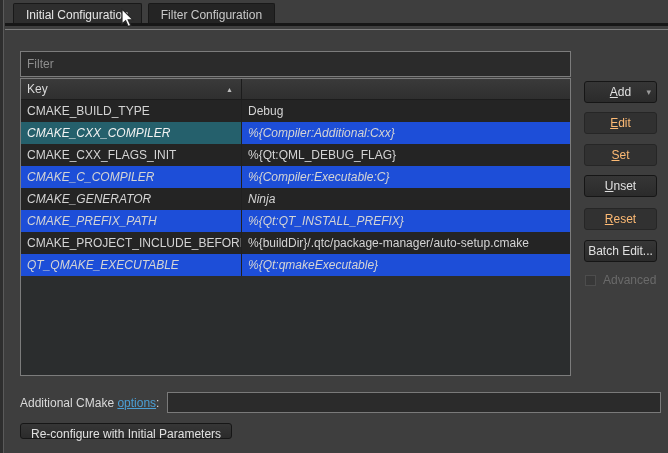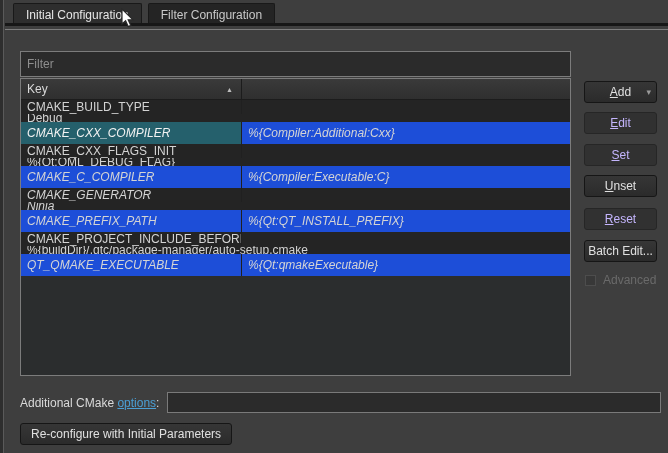--- a/index.html
+++ b/index.html
@@ -24,48 +24,48 @@
   
   .table { position:absolute; left:15px; top:48px; width:551px; height:298px; background:#2b2d2e; border:1px solid #7c7c7c; display:flex; flex-direction:column; overflow:hidden; }
   .thead { display:flex; height:21px; flex:0 0 21px; background:linear-gradient(#3a3a3a,#2f2f2f); border-bottom:1px solid #1c1c1c; color:#d9d9d9;gap:28px; }
   .th { display:flex; align-items:center; padding:0 6px; }
   .th.key { width:221px; border-right:1px solid #1c1c1c; position:relative; }
   .th.val { flex:1; }
   .sort { position:absolute; right:8px; top:50%; transform:translateY(-50%); font-size:7px; color:#bdbdbd; line-height:1; }
 
   .tbody { display:flex; flex-direction:column; }
   .tr { display:flex; height:22px; flex:0 0 22px; }
-  .tr.odd  { background:#242424;flex-direction:column; }
+  .tr.odd  { background:#242424; }
   .tr.even { background:#1d4ed8; }
   .td { display:flex; align-items:center; padding:0 6px; white-space:nowrap; overflow:hidden; color:#d4d4d4; }
   .td.key { width:221px; border-right:1px solid #202020; }
   .td.val { flex:1; }
   .td.italic { font-style:italic; }
   .td.selected { background:#25606c; color:#f2f2f2; }
 
   
   .btn { position:absolute; left:579px; width:73px; height:22px; background:linear-gradient(#363636,#2b2b2b); border:1px solid #161616; border-radius:3px; color:#e0e0e0; font:12px "Liberation Sans","DejaVu Sans",sans-serif; text-align:center; line-height:20px; cursor:default; }
-  .btn.disabled { background:#313131; border-color:#262626; color:#c4b5fd; }
+  .btn.disabled { background:#313131; border-color:#262626; color:#fdba74; }
   .btn .mn { text-decoration:underline; }
   .btn .dd-arrow { position:absolute; right:5px; top:0; font-size:9px; color:#9a9a9a; line-height:20px; }
   .b-add   { top:51px; }
   .b-edit  { top:82px; }
   .b-set   { top:114px; }
   .b-unset { top:145px; }
   .b-reset { top:178px; }
   .b-batch { top:210px; }
 
   .advanced { position:absolute; left:580px; top:243px; display:flex; align-items:center; gap:7px; color:#6a6a6a; }
   .advanced .box { width:11px; height:11px; border:1px solid #4d4d4d; background:#383838; }
 
   
   .options-label { position:absolute; left:15px; top:366px; white-space:nowrap; color:#dadada; }
   .options-label a { color:#4b9fd5; text-decoration:underline; cursor:pointer; }
   .options-input { position:absolute; left:162px; top:362px; width:494px; height:21px; background:#2b2b2b; border:1px solid #7a7a7a; color:#e0e0e0; padding:0 5px; font:12px "Liberation Sans","DejaVu Sans",sans-serif; outline:none; }
-  .reconfigure { position:absolute; left:15px; top:393px; height:22px; padding:0 10px; width:auto; line-height:20px; }
+  .reconfigure { position:absolute; left:15px; top:393px; height:16px; padding:0 10px; width:auto; line-height:20px; }
 
   .cursor { position:absolute; left:121px; top:8px; width:14px; height:21px; z-index:20; pointer-events:none; }
 </style>
 </head>
 <body>
 
 <div class="screen">
 
   <div class="left-edge"></div>
 

